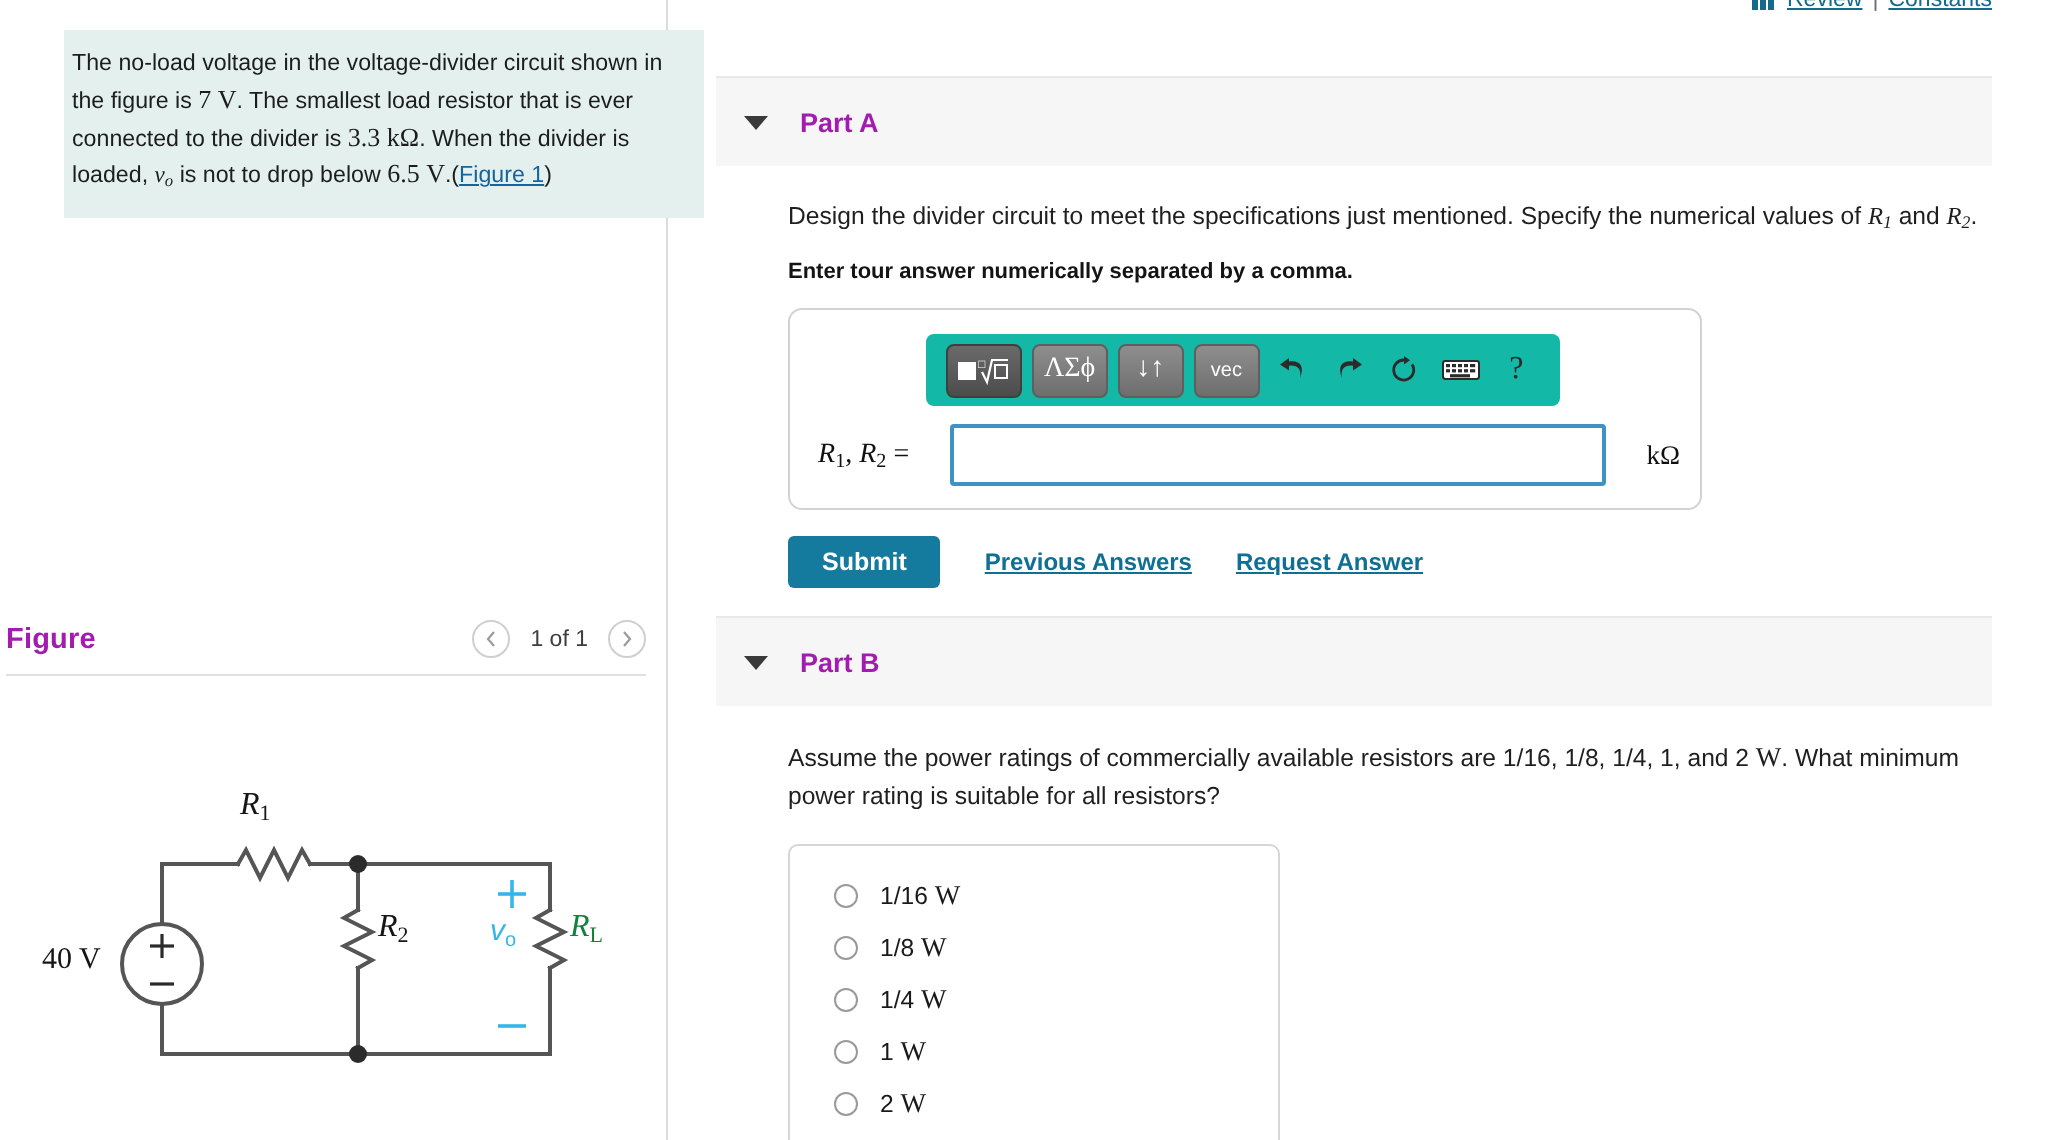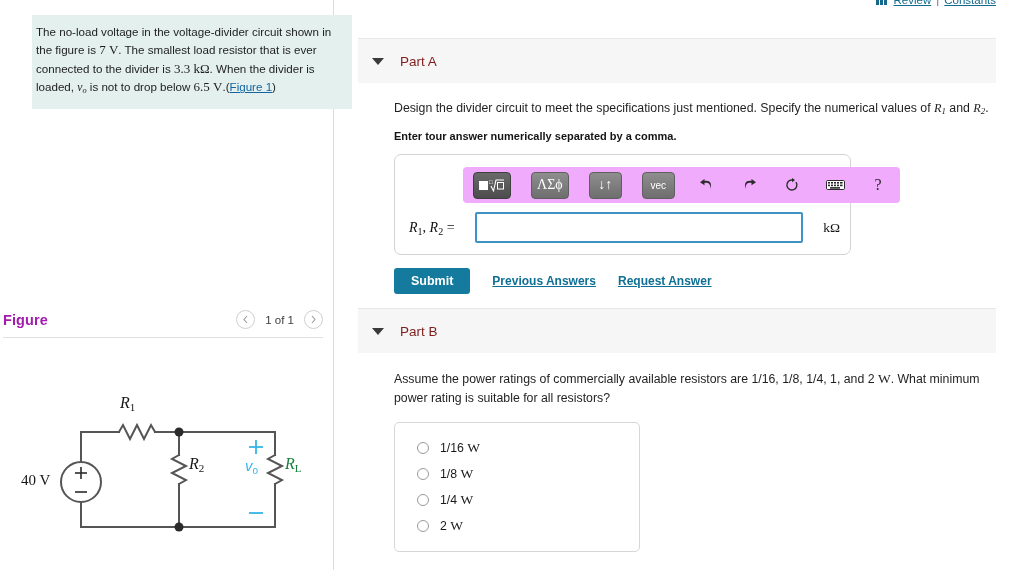--- a/index.html
+++ b/index.html
@@ -78,37 +78,37 @@
     height: 45px; background: #f6f6f6;
     border-top: 1px solid #e8e8e8;
     display: flex; align-items: center; gap: 16px;
     padding-left: 14px;
   }
   .caret {
     width: 0; height: 0;
     border-left: 6px solid transparent; border-right: 6px solid transparent;
     border-top: 7px solid #3a3a3a; cursor: pointer;
   }
-  .part-title { font-size: 13.5px; font-weight: normal; color: #7f1d1d; }
+  .part-title { font-size: 13.5px; font-weight: bold; color: #a21caf; }
   .part-body { padding: 16px 0 0 36px; }
   .q-text { font-size: 12.3px; color: #1f1f1f; line-height: 1.5; max-width: 600px; }
   .q-text .mi { font-family: "Liberation Serif", serif; font-style: italic; }
   .q-text .mu { font-family: "Liberation Serif", serif; font-style: normal; font-size: 13.5px; }
   .q-bold { font-size: 11px; font-weight: bold; color: #141414; margin-top: 12px; }
 
   
   .answer-box {
     margin-top: 12px; width: 457px; height: 101px;
     border: 1px solid #d3d3d3; border-radius: 7px; background: #fff;
     position: relative;
   }
   .mini-toolbar {
     position: absolute; left: 68px; top: 12px;
-    height: 36px; background: #f0abfc; border-radius: 4px;
-    display: flex; align-items: center; gap: 20px; padding: 0 10px;
+    height: 36px; background: #14b8a6; border-radius: 4px;
+    display: flex; align-items: center; gap: 5px; padding: 0 10px;
   }
   .tb-btn {
     height: 27px; min-width: 33px; border-radius: 4px;
     background: linear-gradient(#8e8e8e, #6e6e6e);
     border: 1px solid #5f5f5f;
     display: flex; align-items: center; justify-content: center;
     color: #fff; font-size: 14px; cursor: pointer;
     font-family: "Liberation Serif", serif;
     padding: 0 5px;
   }
@@ -348,19 +348,23 @@
           <label class="radio-item">
             <span class="radio-dot"></span>
             <span class="radio-label"><span>1/8</span> <span class="mu">W</span></span>
           </label>
           <label class="radio-item">
             <span class="radio-dot"></span>
             <span class="radio-label"><span>1/4</span> <span class="mu">W</span></span>
           </label>
           <label class="radio-item">
             <span class="radio-dot"></span>
+            <span class="radio-label"><span>1</span> <span class="mu">W</span></span>
+          </label>
+          <label class="radio-item">
+            <span class="radio-dot"></span>
             <span class="radio-label"><span>2</span> <span class="mu">W</span></span>
           </label>
         </div>
       </div>
     </div>
   </div>
 </div>
 
 </body></html>

